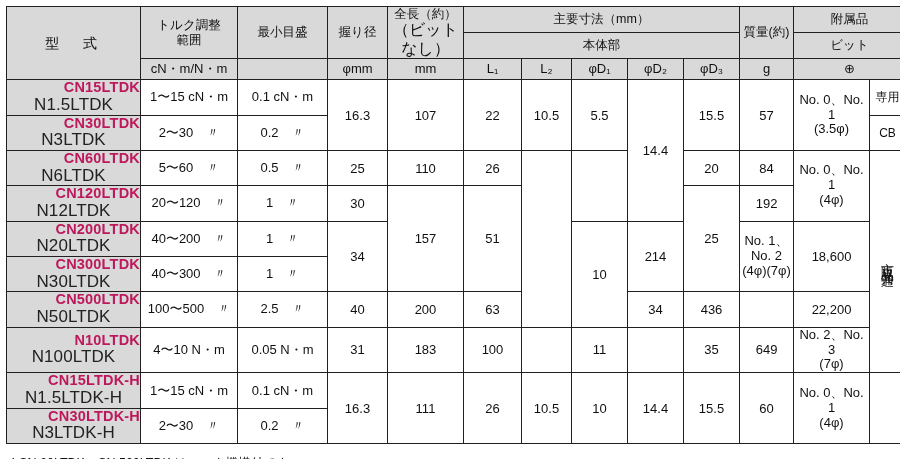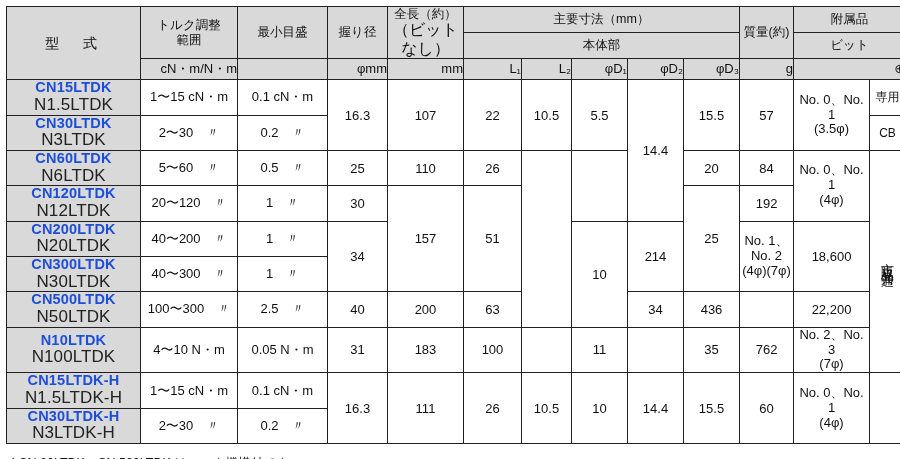--- a/index.html
+++ b/index.html
@@ -29,37 +29,38 @@
     font-weight: normal;
     padding: 0;
     color: #101010;
   }
   .hdr {
     background: #d9d9d9;
     font-size: 14px;
     line-height: 1.15;
   }
   .hdr.small { font-size: 12.5px; }
-  .hdr.units { font-size: 13px; height: 21px; text-align: right; }
+  .hdr.units { font-size: 13px; height: 21px; }
   .hdr .sp { letter-spacing: 0.35em; }
 
   
   .model {
     background: #d9d9d9;
     height: 34px;
     padding: 1px 6px 1px 0;
     text-align: right;
   }
   .model .new {
     font-size: 14.5px;
     font-weight: bold;
     letter-spacing: 0.2px;
     display: block;
     line-height: 1.08;
-    color: #1d4ed8;
+    color: #be185d;
+    text-align: right;
   }
   .model .old {
     font-size: 17px;
     display: block;
     line-height: 1.1;
     color: #222;
     letter-spacing: 0.1px;
   }
   .v { font-size: 13px; }
   .v.sm { font-size: 12px; }
@@ -245,21 +246,21 @@
         </td>
         <td class="v">40〜300　〃</td>
         <td class="v">1　〃</td>
       </tr>
 
       <tr>
         <td class="model">
           <span class="new">CN500LTDK</span>
           <span class="old">N50LTDK</span>
         </td>
-        <td class="v">100〜300　〃</td>
+        <td class="v">100〜500　〃</td>
         <td class="v">2.5　〃</td>
         <td class="v">40</td>
         <td class="v">200</td>
         <td class="v">63</td>
         <td class="v">34</td>
         <td class="v">436</td>
         <td class="v tiny">
           <div></div>
           <div></div>
         </td>
@@ -273,21 +274,21 @@
         </td>
         <td class="v">4〜10 N・m</td>
         <td class="v">0.05 N・m</td>
         <td class="v">31</td>
         <td class="v">183</td>
         <td class="v">100</td>
         <td class="v"></td>
         <td class="v">11</td>
         <td class="v"></td>
         <td class="v">35</td>
-        <td class="v">762</td>
+        <td class="v">649</td>
         <td class="v tiny">
           <div>No. 2、No. 3</div>
           <div>(7φ)</div>
         </td>
 
         <td class="v">26,500</td>
       </tr>
 
       <tr>
         <td class="model">

